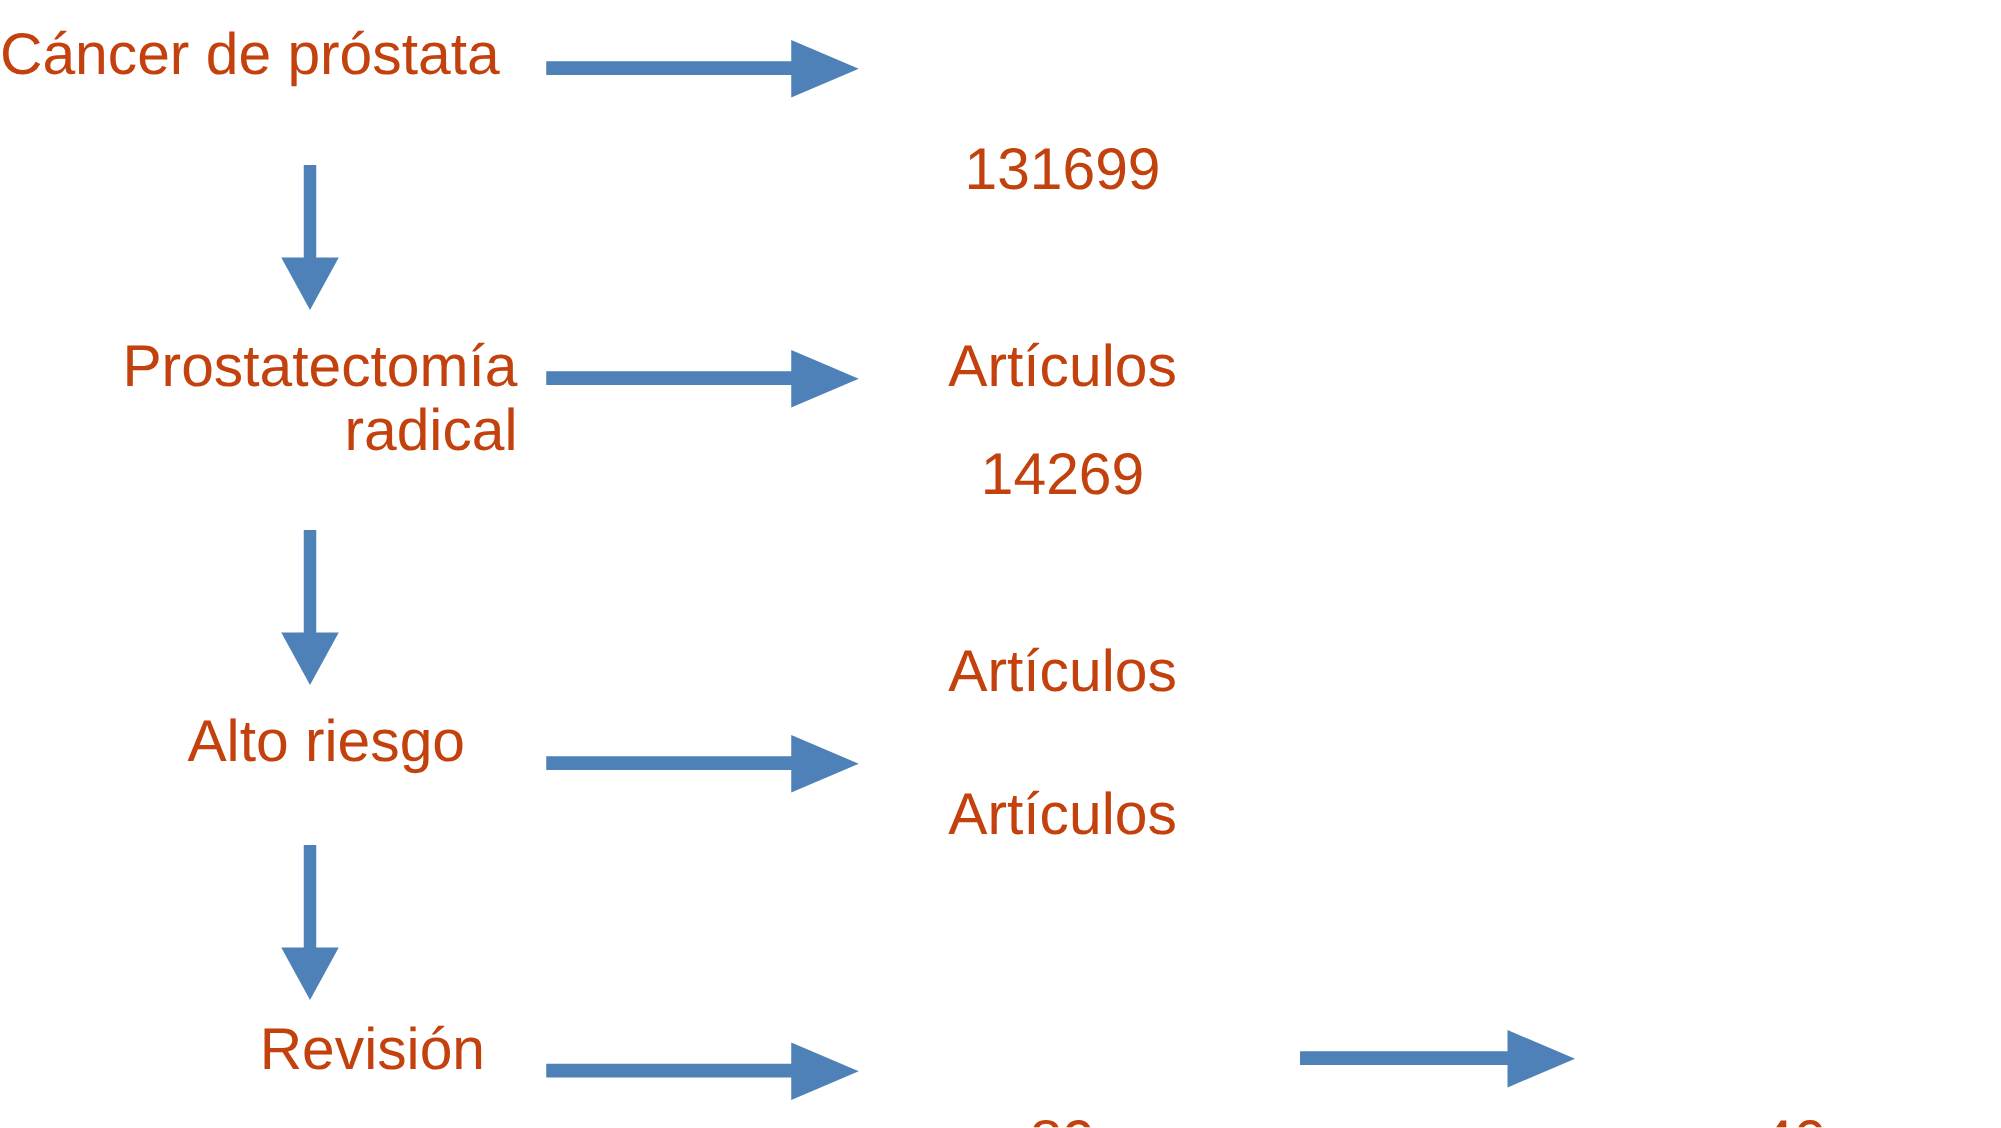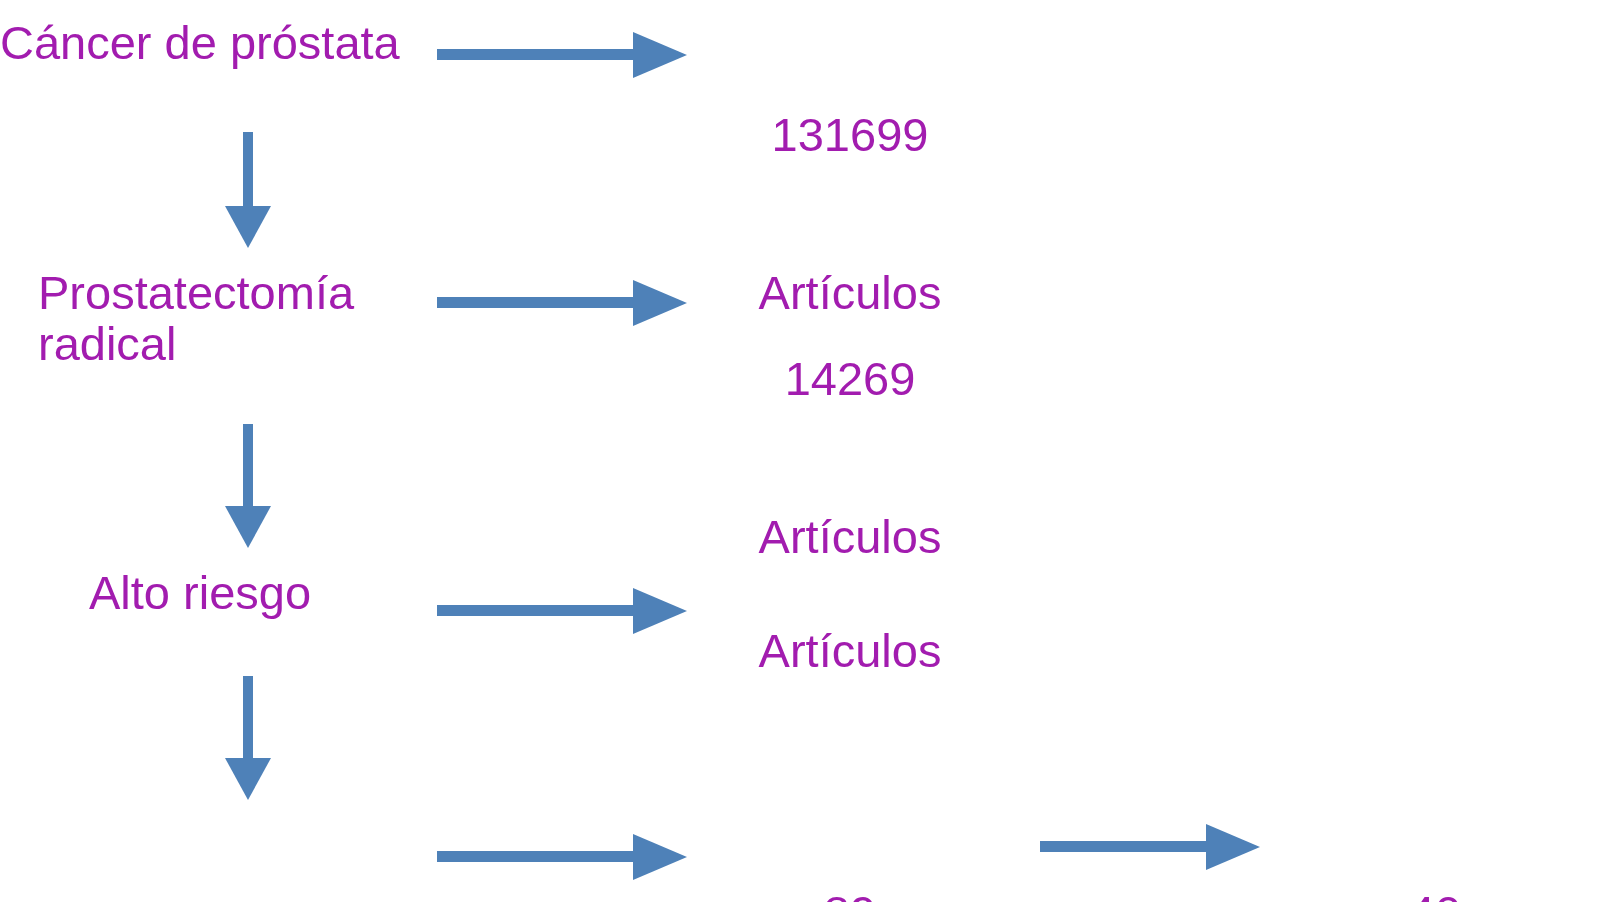--- a/index.html
+++ b/index.html
@@ -13,46 +13,46 @@
     height: 902px;
     background: #ffffff;
     overflow: hidden;
     font-family: "Liberation Sans", sans-serif;
     color: #000000;
   }
   .label {
     position: absolute;
     font-family: "Liberation Sans", sans-serif;
     font-weight: 400;
-    color: #a21caf;
+    color: #c2410c;
     white-space: pre;
     line-height: 1.08;
   }
   .stage-label {
     font-size: 47px;
-    text-align: left;
+    text-align: right;
   }
   .count-label {
     font-size: 47px;
     text-align: center;
     line-height: 1.12;
   }
   .arrow-h, .arrow-v {
     position: absolute;
     display: block;
   }
   .arrow-h svg, .arrow-v svg {
     display: block;
     overflow: visible;
   }
 
   
   #stage-0 { left: 0px;   top: 18px;  width: 420px; text-align: left; }
   #stage-1 { left: 38px;  top: 268px; width: 376px; }
-  #stage-2 { left: 89px;  top: 568px; width: 300px; }
+  #stage-2 { left: 72px;  top: 568px; width: 300px; }
   #stage-3 { left: 88px;  top: 814px; width: 300px; }
 
   
   #count-0 { left: 700px;  top: 4px;   width: 300px; }
   #count-1 { left: 700px;  top: 248px; width: 300px; }
   #count-2 { left: 700px;  top: 520px; width: 300px; }
   #count-3 { left: 700px;  top: 782px; width: 300px; }
   #count-4 { left: 1272px; top: 782px; width: 326px; }
 
   
@@ -72,20 +72,21 @@
 
 <div id="canvas">
 
   <div class="label stage-label" id="stage-0">Cáncer de próstata</div>
 
   <div class="label stage-label" id="stage-1">Prostatectomía
 radical</div>
 
   <div class="label stage-label" id="stage-2">Alto riesgo</div>
 
+  <div class="label stage-label" id="stage-3">Revisión</div>
 
   <div class="label count-label" id="count-0">
     <div>131699</div>
     <div>Artículos</div>
   </div>
 
   <div class="label count-label" id="count-1">
     <div>14269</div>
     <div>Artículos</div>
   </div>

